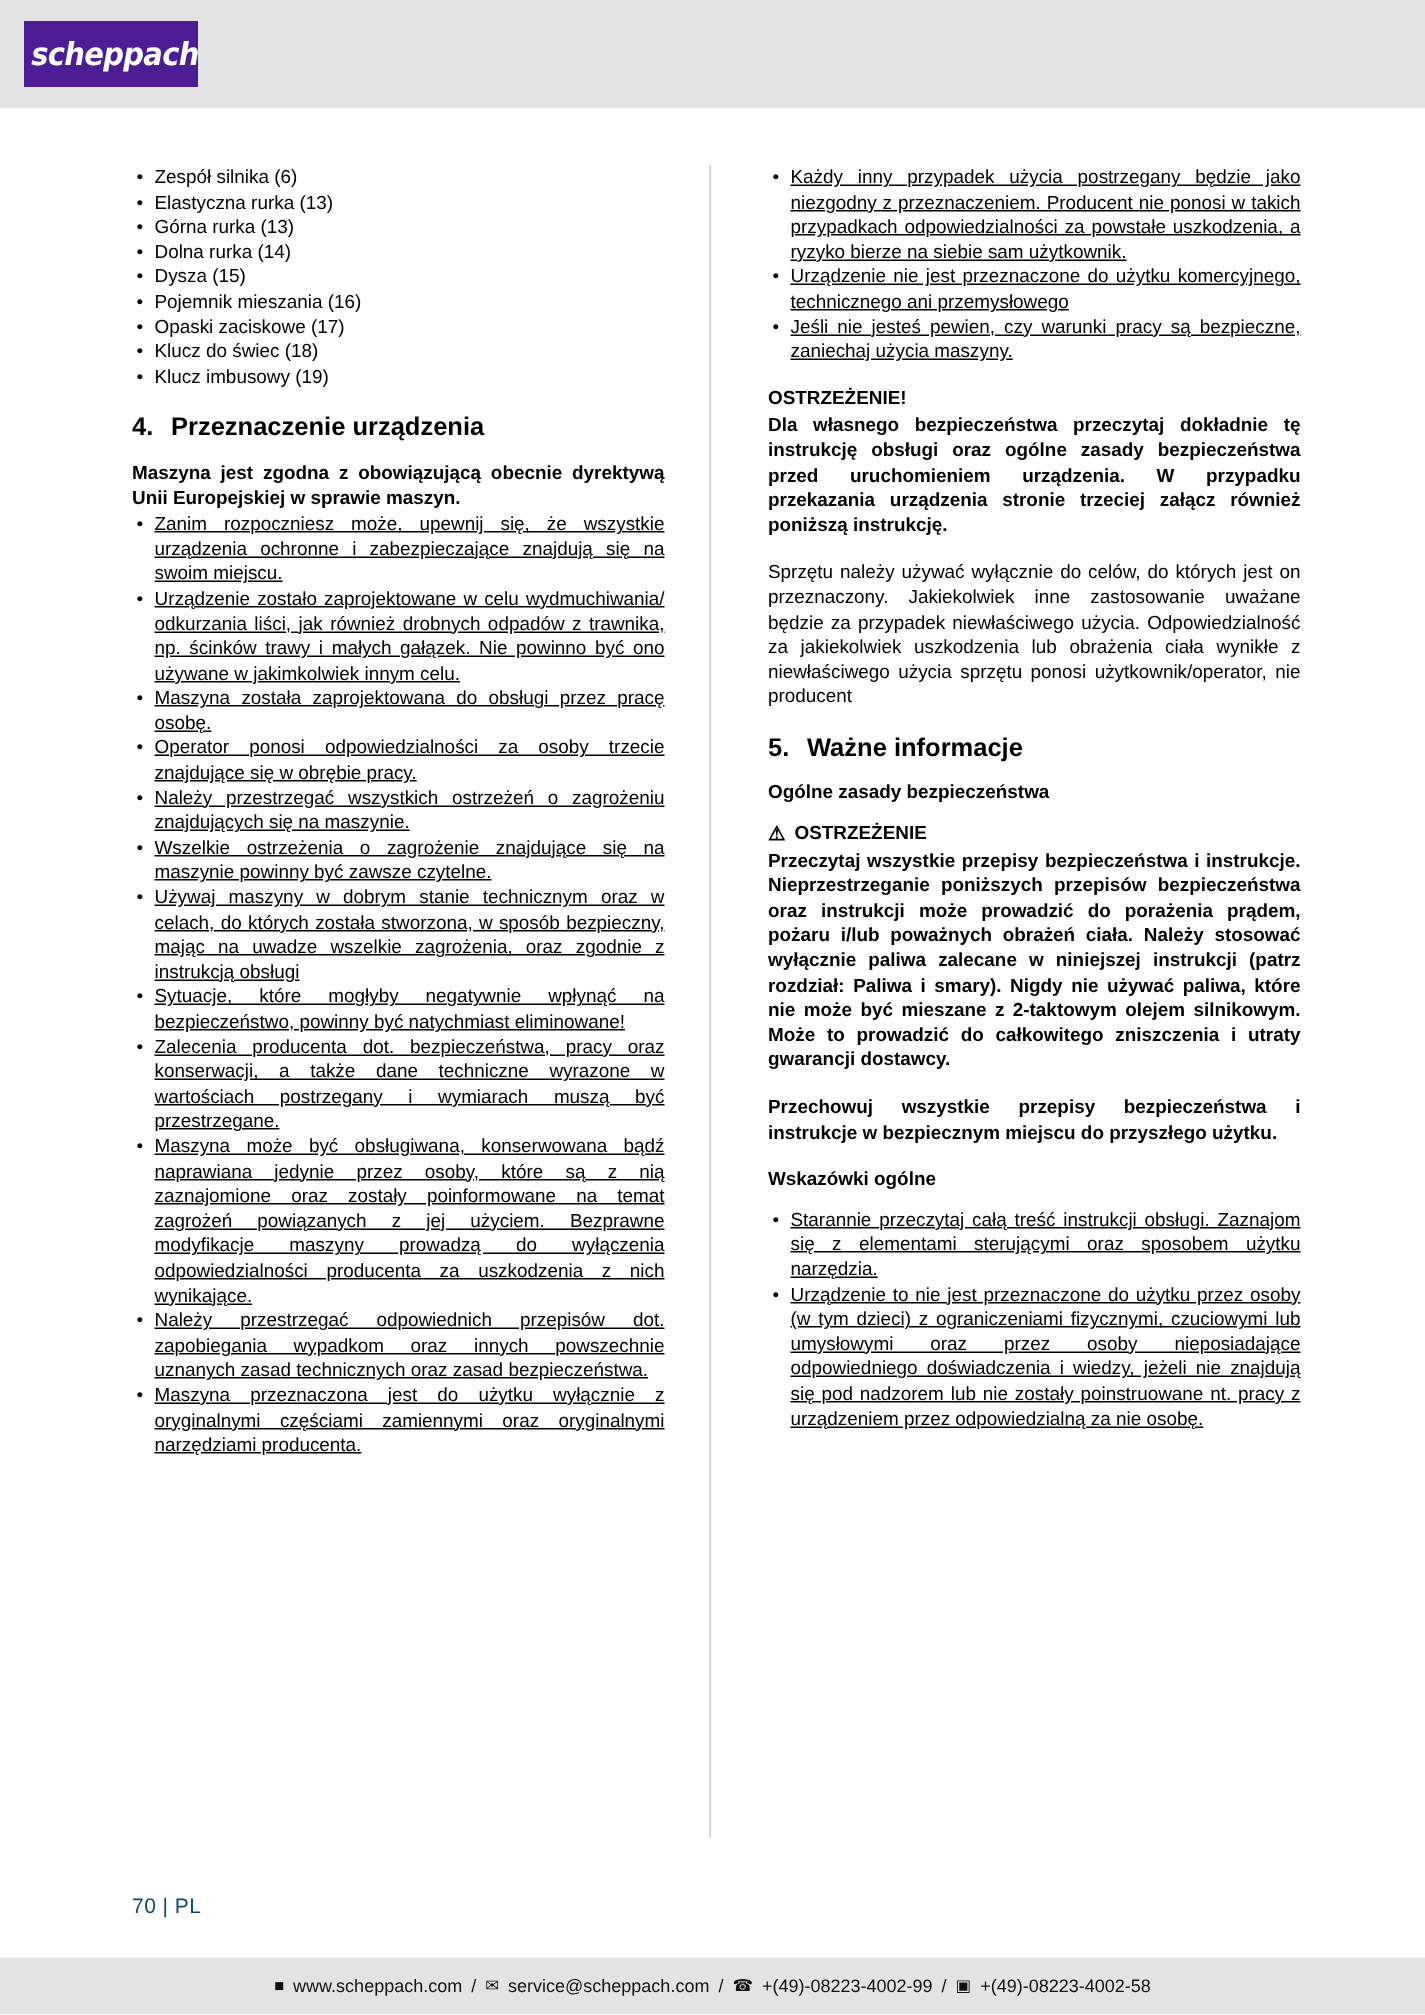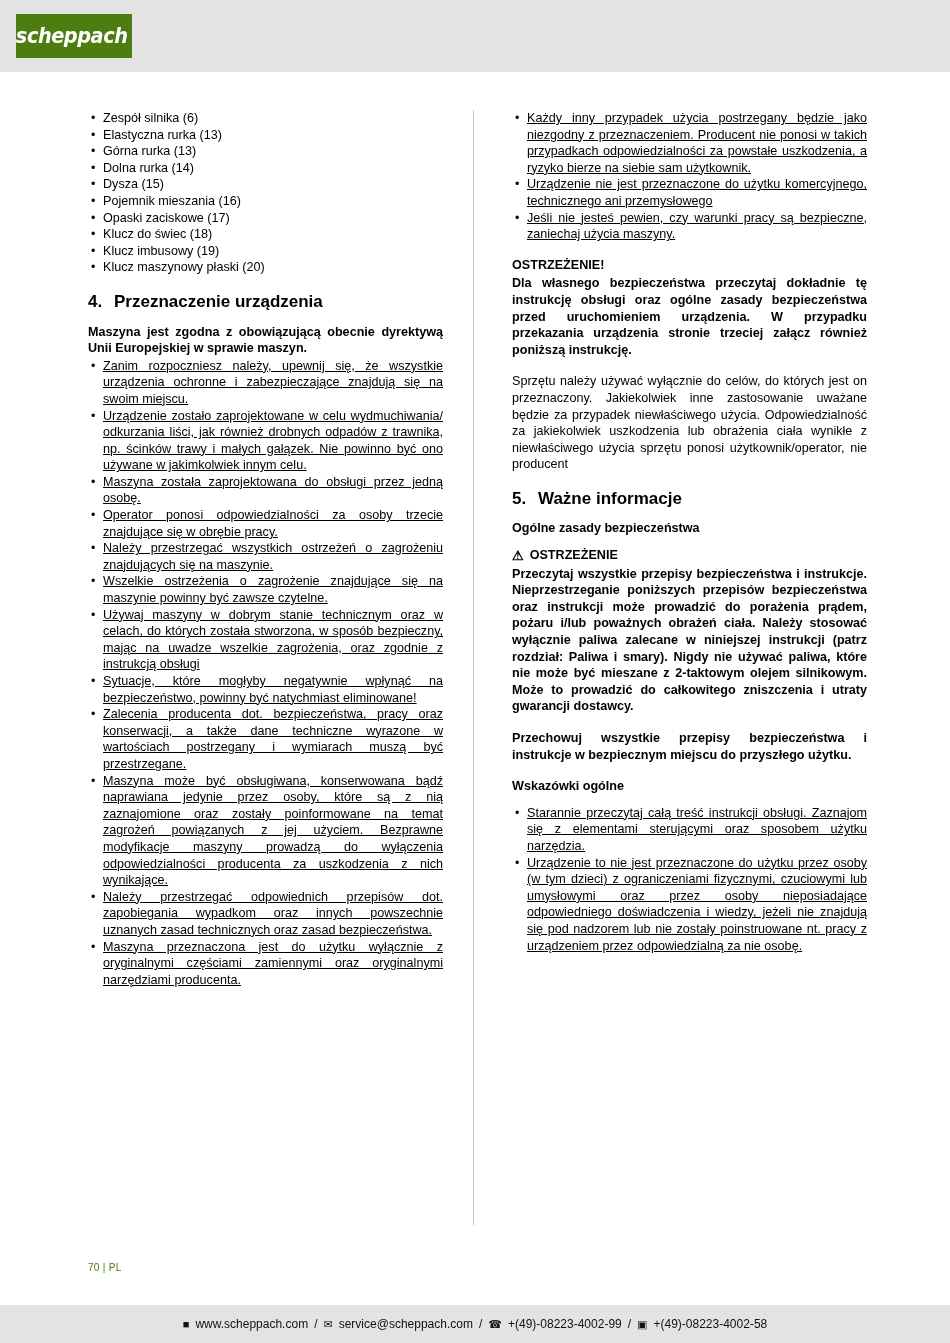--- a/index.html
+++ b/index.html
@@ -29,25 +29,25 @@
     width: 950px;
     height: 72px;
     background: #e3e3e3;
   }
   .logo-box {
     position: absolute;
     top: 14px;
     left: 16px;
     width: 116px;
     height: 44px;
-    background: #4d7c0f;
+    background: #4c1d95;
     color: #ffffff;
     display: flex;
     align-items: center;
-    justify-content: flex-end;
+    justify-content: flex-start;
   }
   .logo-text {
     font-family: "DejaVu Sans", sans-serif;
     font-weight: bold;
     font-style: italic;
     font-size: 21px;
     letter-spacing: -0.5px;
     color: #ffffff;
     transform: scaleX(0.92);
   }
@@ -135,22 +135,22 @@
   .warn-tri {
     display: inline-block;
     font-size: 13px;
     line-height: 13px;
   }
   
   .page-num {
     position: absolute;
     left: 88px;
     top: 1262px;
-    font-size: 10px;
-    color: #4d7c0f;
+    font-size: 14px;
+    color: #0c4a6e;
     letter-spacing: 0.3px;
   }
   .footer-band {
     position: absolute;
     left: 0;
     bottom: 0;
     width: 950px;
     height: 38px;
     background: #e3e3e3;
     display: flex;
@@ -192,34 +192,33 @@
       <ul class="bullets tight">
         <li>Zespół silnika (6)</li>
         <li>Elastyczna rurka (13)</li>
         <li>Górna rurka (13)</li>
         <li>Dolna rurka (14)</li>
         <li>Dysza (15)</li>
         <li>Pojemnik mieszania (16)</li>
         <li>Opaski zaciskowe (17)</li>
         <li>Klucz do świec (18)</li>
         <li>Klucz imbusowy (19)</li>
-        <li>Klucz maszynowy płaski (20)</li>
       </ul>
 
       <div class="sec-head">
         <span class="sec-num">4.</span>
         <span>Przeznaczenie urządzenia</span>
       </div>
 
       <div class="bold-para">Maszyna jest zgodna z obowiązującą obecnie dyrektywą Unii Europejskiej w sprawie maszyn.</div>
 
       <ul class="bullets loose">
-        <li>Zanim rozpoczniesz należy, upewnij się, że wszystkie urządzenia ochronne i zabezpieczające znajdują się na swoim miejscu.</li>
+        <li>Zanim rozpoczniesz może, upewnij się, że wszystkie urządzenia ochronne i zabezpieczające znajdują się na swoim miejscu.</li>
         <li>Urządzenie zostało zaprojektowane w celu wydmuchiwania/ odkurzania liści, jak również drobnych odpadów z trawnika, np. ścinków trawy i małych gałązek. Nie powinno być ono używane w jakimkolwiek innym celu.</li>
-        <li>Maszyna została zaprojektowana do obsługi przez jedną osobę.</li>
+        <li>Maszyna została zaprojektowana do obsługi przez pracę osobę.</li>
         <li>Operator ponosi odpowiedzialności za osoby trzecie znajdujące się w obrębie pracy.</li>
         <li>Należy przestrzegać wszystkich ostrzeżeń o zagrożeniu znajdujących się na maszynie.</li>
         <li>Wszelkie ostrzeżenia o zagrożenie znajdujące się na maszynie powinny być zawsze czytelne.</li>
         <li>Używaj maszyny w dobrym stanie technicznym oraz w celach, do których została stworzona, w sposób bezpieczny, mając na uwadze wszelkie zagrożenia, oraz zgodnie z instrukcją obsługi</li>
         <li>Sytuacje, które mogłyby negatywnie wpłynąć na bezpieczeństwo, powinny być natychmiast eliminowane!</li>
         <li>Zalecenia producenta dot. bezpieczeństwa, pracy oraz konserwacji, a także dane techniczne wyrazone w wartościach postrzegany i wymiarach muszą być przestrzegane.</li>
         <li>Maszyna może być obsługiwana, konserwowana bądź naprawiana jedynie przez osoby, które są z nią zaznajomione oraz zostały poinformowane na temat zagrożeń powiązanych z jej użyciem. Bezprawne modyfikacje maszyny prowadzą do wyłączenia odpowiedzialności producenta za uszkodzenia z nich wynikające.</li>
         <li>Należy przestrzegać odpowiednich przepisów dot. zapobiegania wypadkom oraz innych powszechnie uznanych zasad technicznych oraz zasad bezpieczeństwa.</li>
         <li>Maszyna przeznaczona jest do użytku wyłącznie z oryginalnymi częściami zamiennymi oraz oryginalnymi narzędziami producenta.</li>
       </ul>

